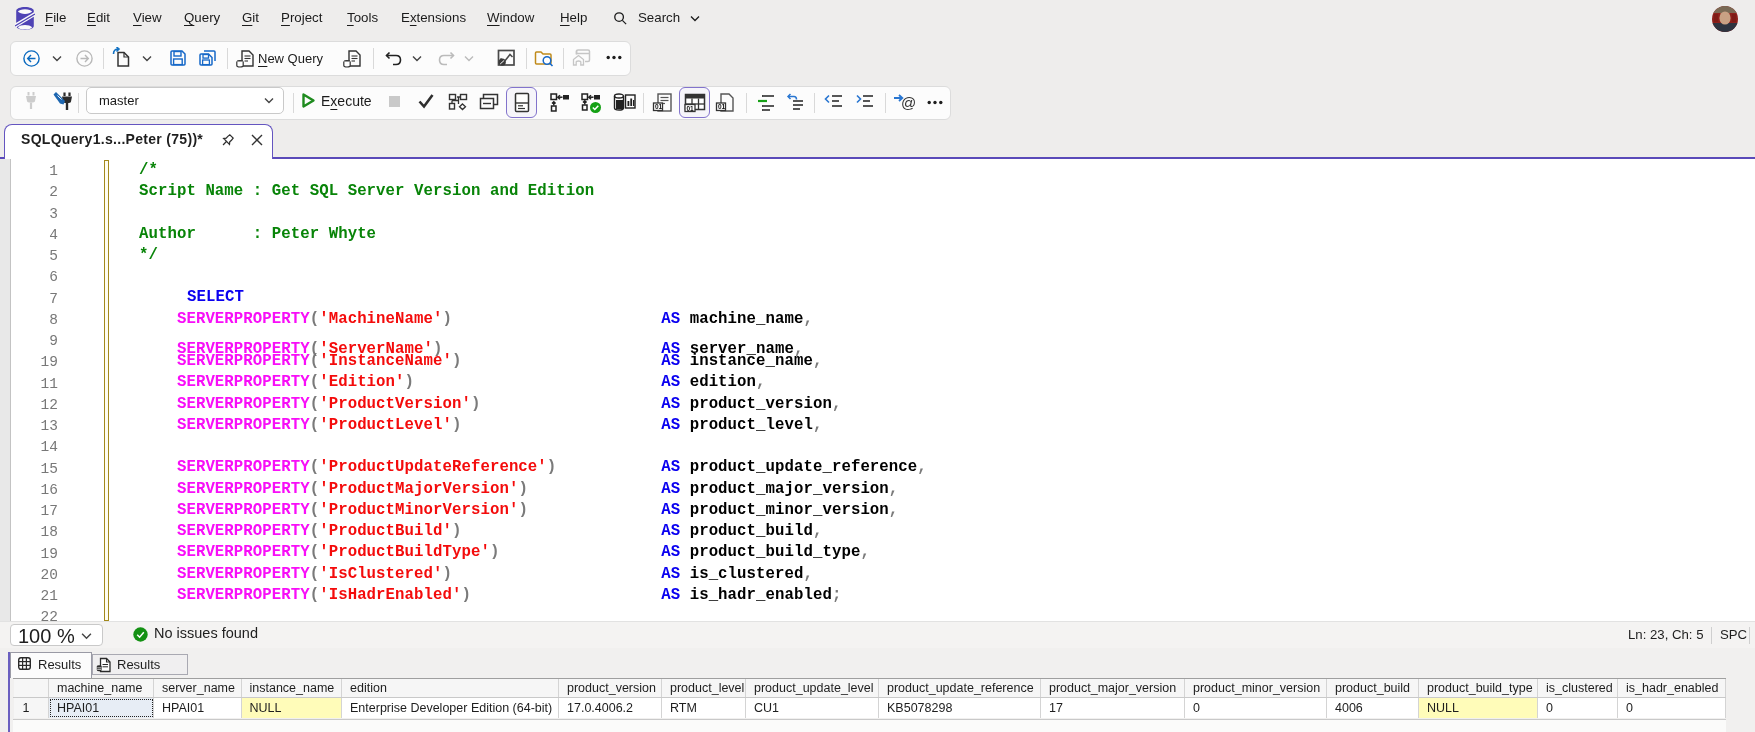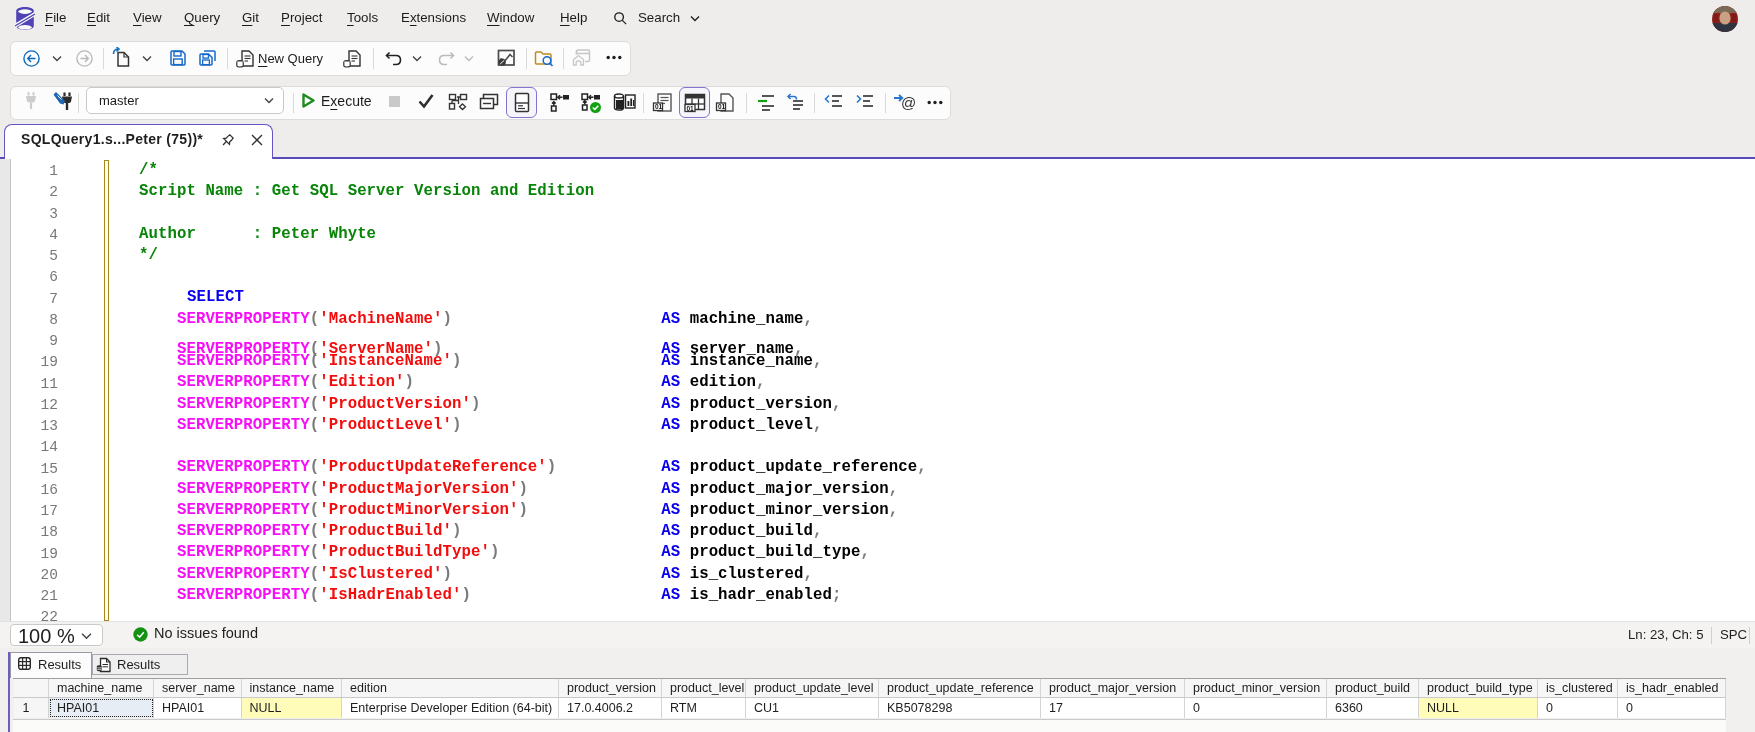--- a/index.html
+++ b/index.html
@@ -410,21 +410,21 @@
 <div class="grid-c" style="left:662px;top:50px;width:84px;background:#ffffff;">RTM</div>
 <div class="grid-h" style="left:746px;top:31px;width:133px">product_update_level</div>
 <div class="grid-c" style="left:746px;top:50px;width:133px;background:#ffffff;">CU1</div>
 <div class="grid-h" style="left:879px;top:31px;width:162px">product_update_reference</div>
 <div class="grid-c" style="left:879px;top:50px;width:162px;background:#ffffff;">KB5078298</div>
 <div class="grid-h" style="left:1041px;top:31px;width:144px">product_major_version</div>
 <div class="grid-c" style="left:1041px;top:50px;width:144px;background:#ffffff;">17</div>
 <div class="grid-h" style="left:1185px;top:31px;width:142px">product_minor_version</div>
 <div class="grid-c" style="left:1185px;top:50px;width:142px;background:#ffffff;">0</div>
 <div class="grid-h" style="left:1327px;top:31px;width:92px">product_build</div>
-<div class="grid-c" style="left:1327px;top:50px;width:92px;background:#ffffff;">6360</div>
+<div class="grid-c" style="left:1327px;top:50px;width:92px;background:#ffffff;">4006</div>
 <div class="grid-h" style="left:1419px;top:31px;width:119px">product_build_type</div>
 <div class="grid-c" style="left:1419px;top:50px;width:119px;background:#fffcb9;">NULL</div>
 <div class="grid-h" style="left:1538px;top:31px;width:80px">is_clustered</div>
 <div class="grid-c" style="left:1538px;top:50px;width:80px;background:#ffffff;">0</div>
 <div class="grid-h" style="left:1618px;top:31px;width:108px">is_hadr_enabled</div>
 <div class="grid-c" style="left:1618px;top:50px;width:108px;background:#ffffff;">0</div>
 <div style="position:absolute;left:13px;top:49px;width:1713px;height:1px;background:#c9c9c9"></div>
 <div style="position:absolute;left:13px;top:70.5px;width:1713px;height:1px;background:#c9c9c9"></div>
 <div style="position:absolute;left:13px;top:71.5px;width:1713px;height:12.5px;background:#fbfbfa"></div>
 </div>

